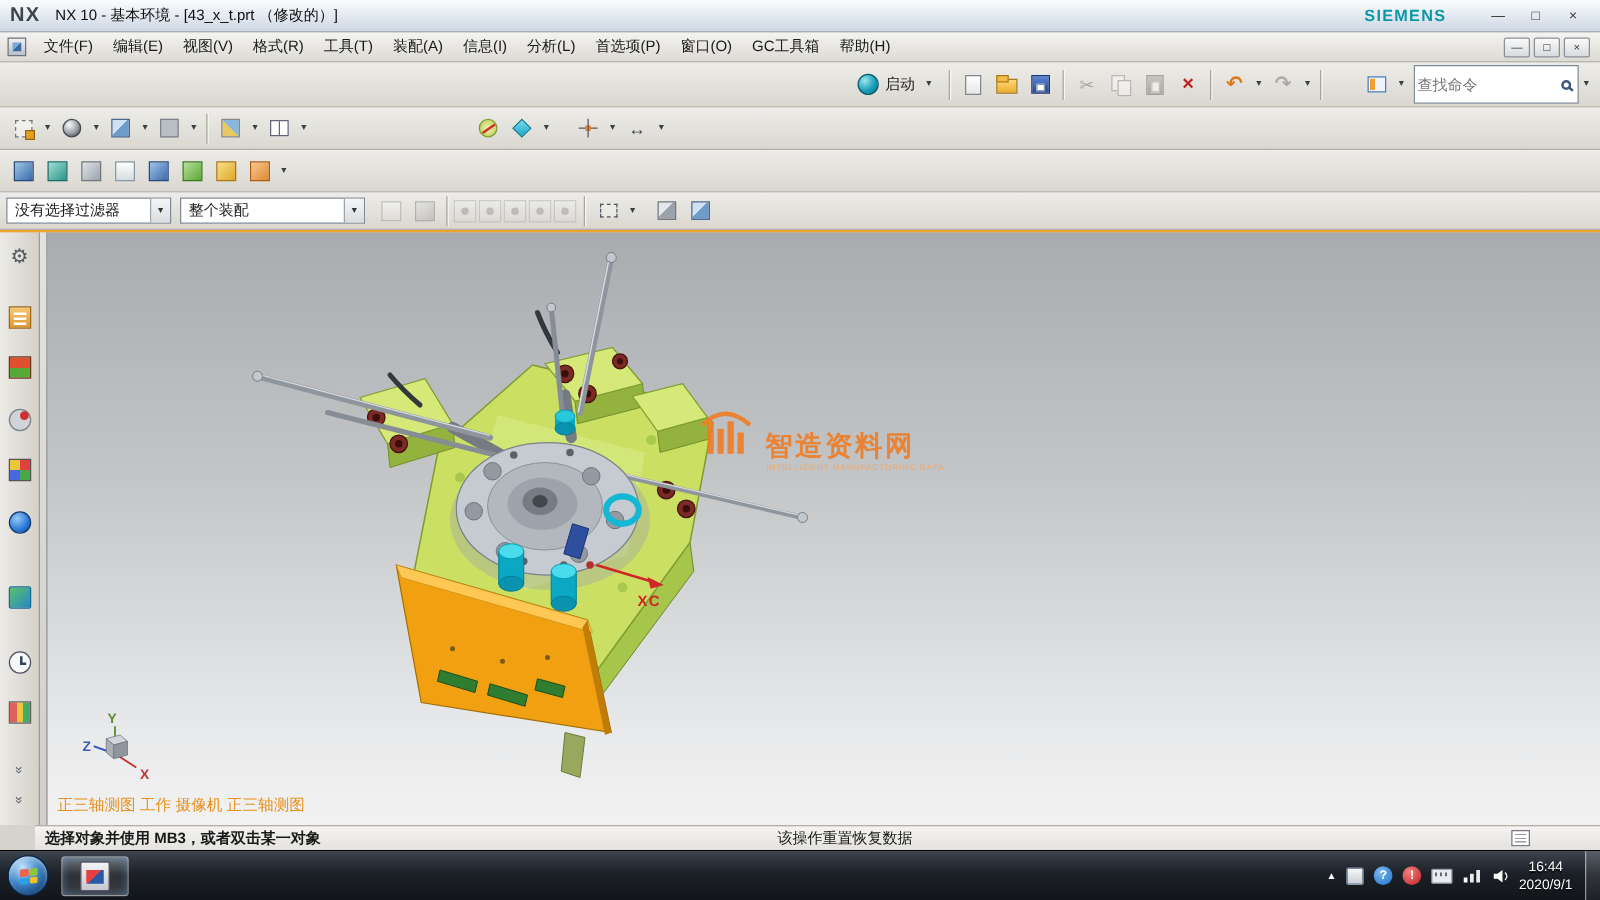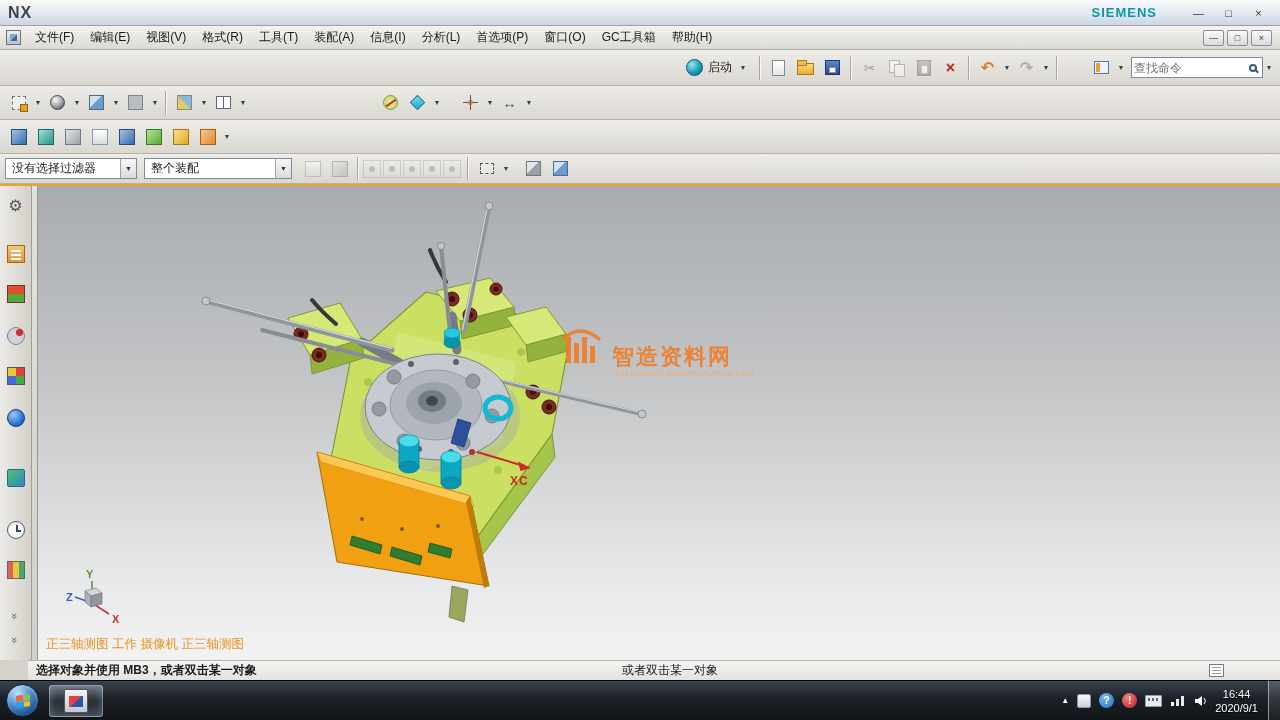--- a/index.html
+++ b/index.html
@@ -41,21 +41,21 @@
   .i-save:after { content:""; position:absolute; left:3px; top:6px; right:3px; bottom:1px; background:#fff; border:1px solid #8899aa; }
   .i-copy { width:15px; height:16px; }
   .i-copy:before,.i-copy:after { content:""; position:absolute; width:9px; height:11px; background:#fff; border:1px solid #7a828a; }
   .i-copy:before { left:0; top:0; } .i-copy:after { left:5px; top:4px; }
   .i-paste { width:14px; height:16px; background:linear-gradient(#c89858,#9a6a2a); border:1px solid #7a5220; }
   .i-paste:after { content:""; position:absolute; left:3px; top:4px; right:2px; bottom:1px; background:#fff; border:1px solid #999; }
   .i-dialogdock { width:15px; height:13px; border:1px solid #4a78b8; background:#eef4fa; }
   .i-dialogdock:before { content:""; position:absolute; left:1px; top:1px; width:4px; height:9px; background:#f0a030; }
   .i-mag { width:8px; height:8px; border:2px solid #3a5a7a; border-radius:50%; position:relative; margin:0 3px; flex:none; }
   .i-mag:after { content:""; position:absolute; width:5px; height:2px; background:#3a5a7a; transform:rotate(45deg); right:-4px; bottom:-2px; }
-  .finder { display:flex; align-items:center; width:132px; height:21px; background:#fff; border:1px solid #7f8b97; padding:0 2px; margin-left:4px; }
+  .finder { display:flex; align-items:center; width:132px; height:31px; background:#fff; border:1px solid #7f8b97; padding:0 2px; margin-left:4px; }
   .finder input { flex:1; border:none; outline:none; font:inherit; font-size:12px; background:transparent; min-width:0; }
 
   .i-viewori { width:14px; height:14px; border:1px dashed #70767c; background:rgba(255,255,255,.45); }
   .i-viewori:after { content:""; position:absolute; right:-3px; bottom:-3px; width:6px; height:6px; background:#e8a020; border:1px solid #936414; }
   .i-sphere { width:15px; height:15px; border-radius:50%; background:radial-gradient(circle at 35% 30%,#fafafa,#9aa0a6 55%,#2e3338); border:1px solid #44494e; }
   .i-cube { width:15px; height:15px; background:linear-gradient(135deg,#cfe2f4 45%,#6e9cc8 45%); border:1px solid #4a6a90; }
   .i-cube.gray { background:linear-gradient(135deg,#e4e7ea 45%,#9aa2aa 45%); border-color:#70787e; }
   .i-swatch { width:15px; height:15px; background:#b9bec3; border:1px solid #7e848a; }
   .i-sectioned { width:15px; height:15px; background:linear-gradient(45deg,#e8c860 50%,#88b8e0 50%); border:1px solid #888; }
   .i-layout { width:15px; height:13px; border:1px solid #667; background:#fff; }
@@ -132,20 +132,21 @@
   .clock { text-align:center; font-size:11px; color:#fff; line-height:14px; margin:0 10px 0 6px; text-shadow:0 1px 1px #000; }
   .showdesk { width:12px; height:40px; border-left:1px solid rgba(255,255,255,.5); background:linear-gradient(rgba(255,255,255,.15),rgba(255,255,255,.04)); }
 </style>
 </head>
 <body>
 
 <div class="app">
 
   <div class="titlebar">
     <span class="nx-logo">NX</span>
+    <span class="title-text">NX 10 - 基本环境 - [43_x_t.prt （修改的）]</span>
     <span class="brand">SIEMENS</span>
     <span class="win-controls">
       <span class="winbtn">—</span>
       <span class="winbtn">□</span>
       <span class="winbtn">×</span>
     </span>
   </div>
 
   <div class="menubar">
     <span class="m-doc"></span>
@@ -495,21 +496,21 @@
           <text x="112" y="623" font-size="11" font-weight="bold" fill="#c23434">X</text>
         </g>
 
         <text x="46" y="648" font-size="12.5" fill="#e8921e">正三轴测图 工作 摄像机 正三轴测图</text>
       </svg>
     </div>
   </div>
 
   <div class="statusbar">
     <span class="status-left">选择对象并使用 MB3，或者双击某一对象</span>
-    <span class="status-center">或者双击某一对象</span>
+    <span class="status-center">该操作重置恢复数据</span>
     <span class="status-ico"></span>
   </div>
 
   <div class="taskbar">
     <div class="orb">
       <div class="orb-flag">
           <i class="f1"></i>
           <i class="f2"></i>
           <i class="f3"></i>
           <i class="f4"></i>

